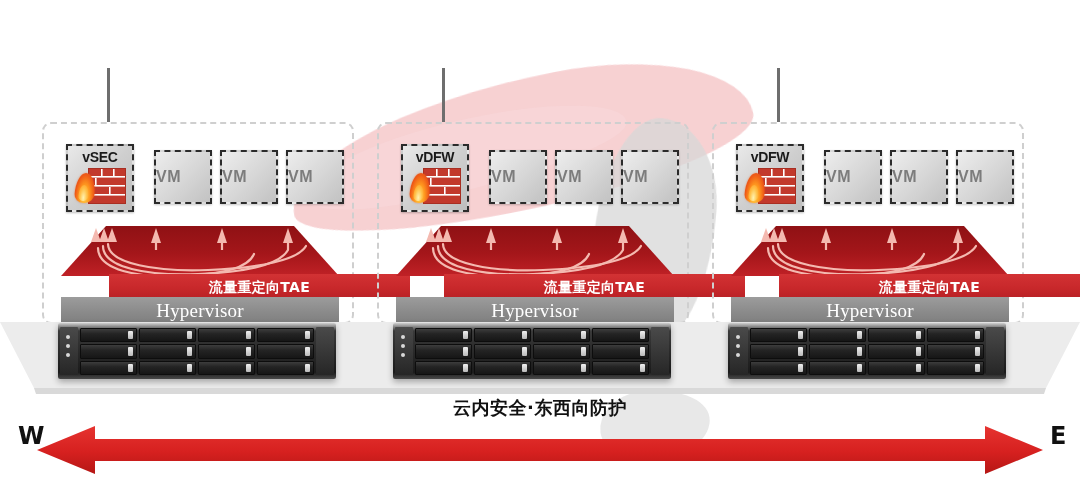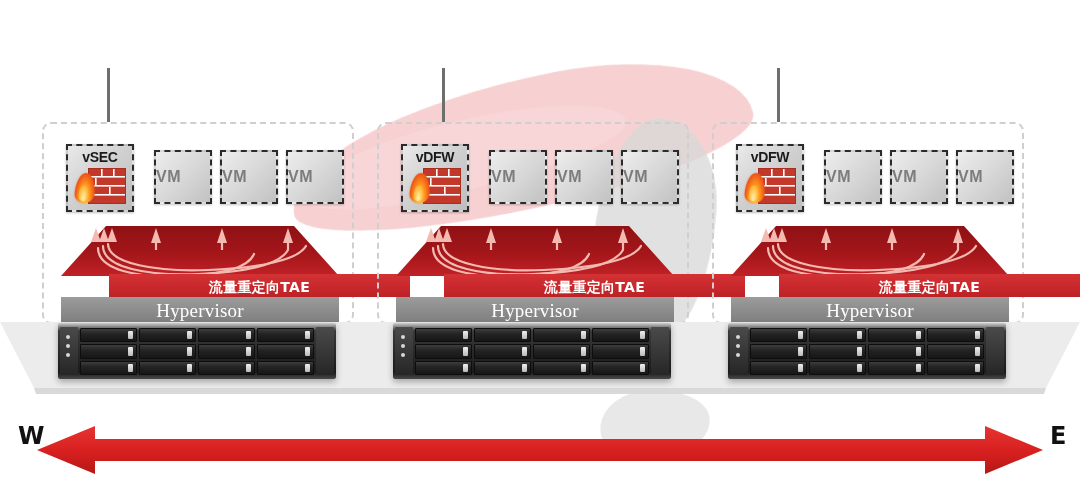--- a/index.html
+++ b/index.html
@@ -456,20 +456,21 @@
           <div class="bay"></div>
           <div class="bay"></div>
         <div class="bay"></div>
           <div class="bay"></div>
           <div class="bay"></div>
           <div class="bay"></div>
       </div>
     </div>
   </div>
 
+  <div id="caption">云内安全·东西向防护</div>
 
   <div id="arrow-wrap">
     <div class="dirlabel" id="dir-w">W</div>
     <div class="dirlabel" id="dir-e">E</div>
     <svg width="1080" height="62" viewBox="0 0 1080 62">
       <defs>
         <linearGradient id="ag" x1="0" y1="0" x2="0" y2="1">
           <stop offset="0%" stop-color="#e63330"></stop>
             <stop offset="55%" stop-color="#d6201f"></stop>
             <stop offset="100%" stop-color="#b51715"></stop>

